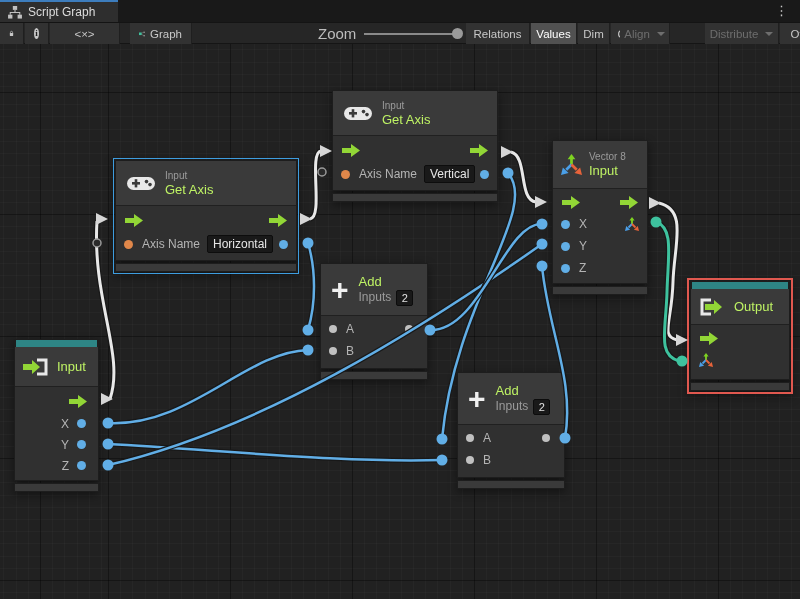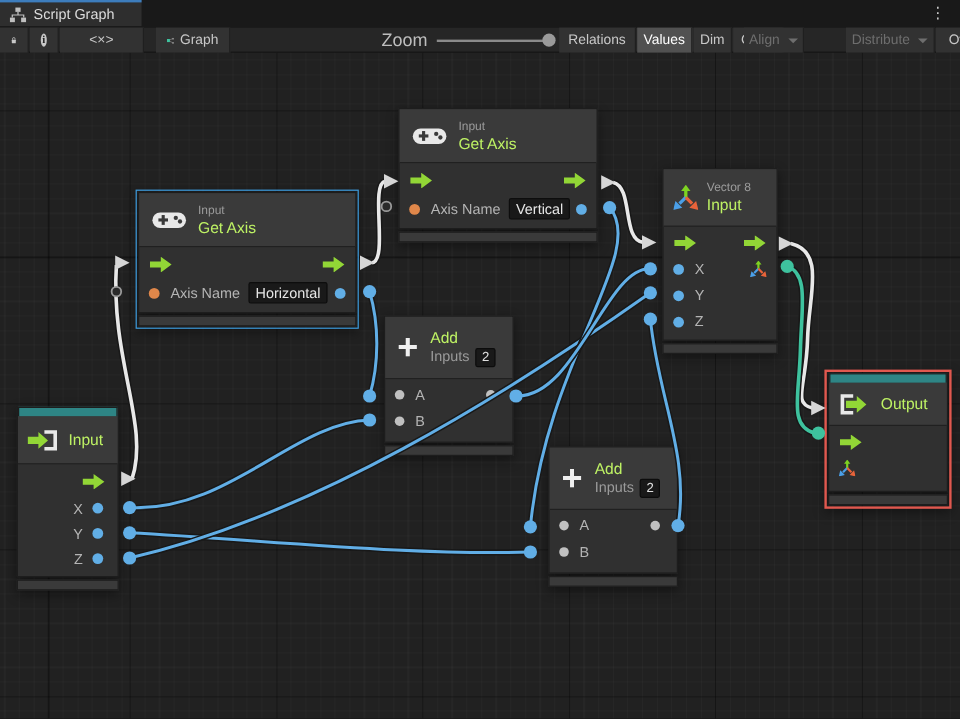--- a/index.html
+++ b/index.html
@@ -54,21 +54,21 @@
   .dot{width:9px;height:9px;border-radius:50%;flex:0 0 auto;}
   .dot.blue{background:#61aee6;}
   .dot.orange{background:#e0874a;}
   .dot.gray{background:#c0c0c0;width:8px;height:8px;}
   .field{background:#191919;border:1px solid #0d0d0d;border-radius:2px;color:#e6e6e6;font-size:12px;
     padding:1px 5px;margin-left:7px;line-height:14px;text-align:center;}
   .badge{background:#191919;border:1px solid #0c0c0c;border-radius:2px;color:#e0e0e0;font-size:11px;
     width:15px;height:14px;text-align:center;line-height:14px;margin-left:5px;}
   .spacer{flex:1;}
   .sel-blue{outline:1.5px solid #3e9ddf;outline-offset:1px;}
-  .sel-red{outline:2px solid #e0584f;outline-offset:1px;margin-top:30px;}
+  .sel-red{outline:2px solid #e0584f;outline-offset:1px;}
   .tealbar{height:8px;background:#2e8585;border:1px solid #1d1d1d;border-bottom:none;box-sizing:border-box;}
   .plus-ic{font-size:30px;color:#f0f0f0;font-weight:bold;line-height:26px;}
   .inputs-row{display:flex;align-items:center;}
   svg.flow{flex:0 0 auto;}
   #wires-svg{position:absolute;left:0;top:0;z-index:50;pointer-events:none;}
   .hidden-defs{position:absolute;width:0;height:0;overflow:hidden;}
 </style>
 </head>
 <body>
 

